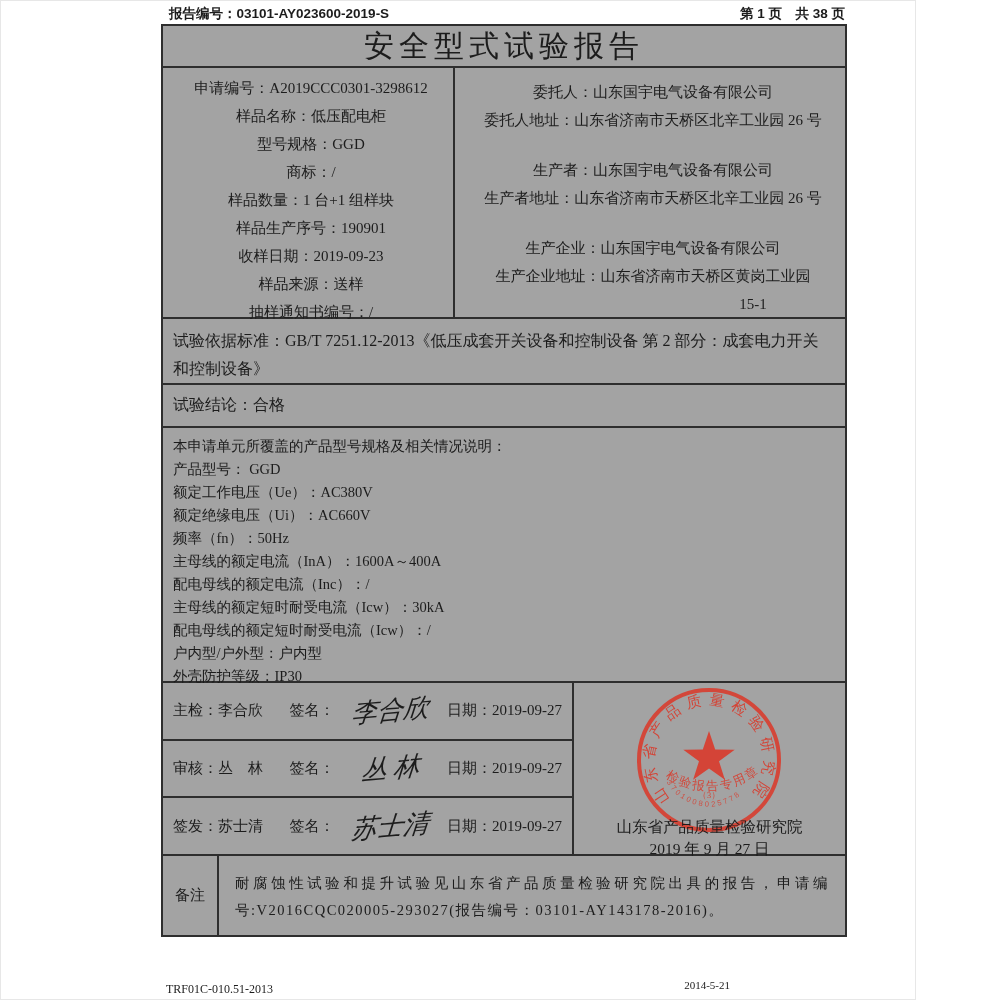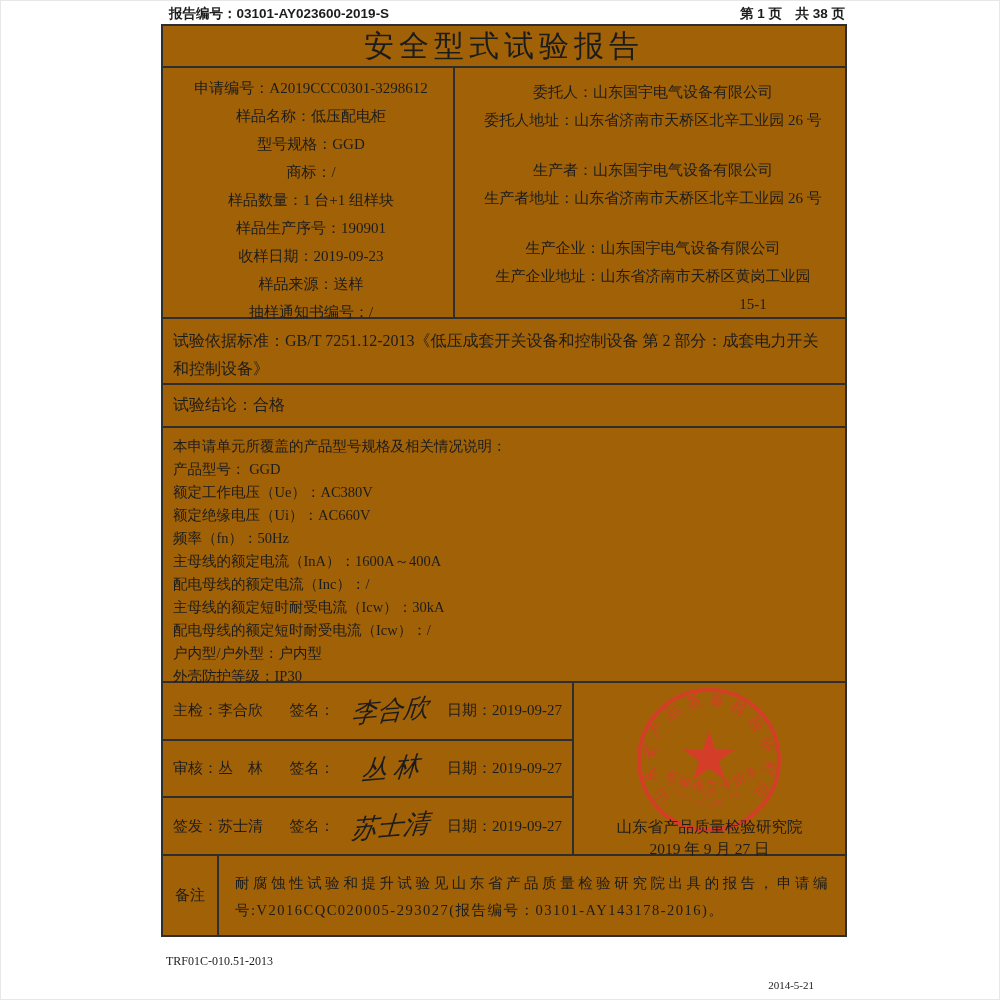--- a/index.html
+++ b/index.html
@@ -1,30 +1,30 @@
 <!DOCTYPE html>
 <html><head>
 <meta charset="utf-8">
 <style>
   * { margin:0; padding:0; box-sizing:border-box; }
   html,body { background:#ffffff; }
   .page {
-    position:relative; width:1000px; height:1000px; background:#ffffff;
+    position:relative; width:916px; height:1000px; background:#ffffff;
     font-family:"Liberation Serif","DejaVu Serif",serif;
     color:#1c1c1c; overflow:hidden; border:1px solid #e7e7e7;
   }
   .doc { position:absolute; left:160px; top:4px; width:686px; }
 
   
   .hdr { display:flex; justify-content:space-between; align-items:flex-end;
          font-family:"Liberation Sans","DejaVu Sans",sans-serif;
          font-weight:bold; font-size:13.5px; padding:0 2px 3px 8px; }
 
   
-  .sect { border:2px solid #2e2e2e; margin-top:-2px; background:#a16207; }
+  .sect { border:2px solid #2e2e2e; margin-top:-2px; background:#a3a3a3; }
   .title-cell { height:44px; display:flex; align-items:center; justify-content:center;
                 font-size:30px; letter-spacing:5px; }
 
   .info { display:flex; height:253px;text-align:center; }
   .info-left  { width:292px; border-right:2px solid #2e2e2e; padding:6px 4px 0 10px; }
   .info-right { flex:1; padding:10px 4px 0 10px; }
   .iline { font-size:15px; line-height:28px; white-space:nowrap; }
   .gap22 { height:22px; }
   .cont-line { font-size:15px; line-height:28px; padding-left:200px; }
 
@@ -50,21 +50,21 @@
   .stamp-svg { position:absolute; left:60px; top:2px; }
   .stamp-org  { position:absolute; left:0; width:100%; top:134px; text-align:center; font-size:15.5px; }
   .stamp-date { position:absolute; left:0; width:100%; top:156px; text-align:center; font-size:15.5px; }
 
   .remark { display:flex; min-height:83px; }
   .remark-label { width:56px; border-right:2px solid #2e2e2e; display:flex;
                   align-items:center; justify-content:center; font-size:15px; }
   .remark-body { flex:1; padding:14px 16px 10px 16px; font-size:14.5px; line-height:27px;
                  text-align:justify; letter-spacing:1.5px;border-radius:29px; }
 
-  .footer-left  { position:absolute; left:165px; top:953px; font-size:12px; }
+  .footer-left  { position:absolute; left:165px; top:981px; font-size:12px; }
   .footer-right { position:absolute; right:185px; top:978px; font-size:11px; }
 </style>
 </head>
 <body>
 
 <div class="page">
   <div class="doc">
 
     <div class="hdr">
       <div>

